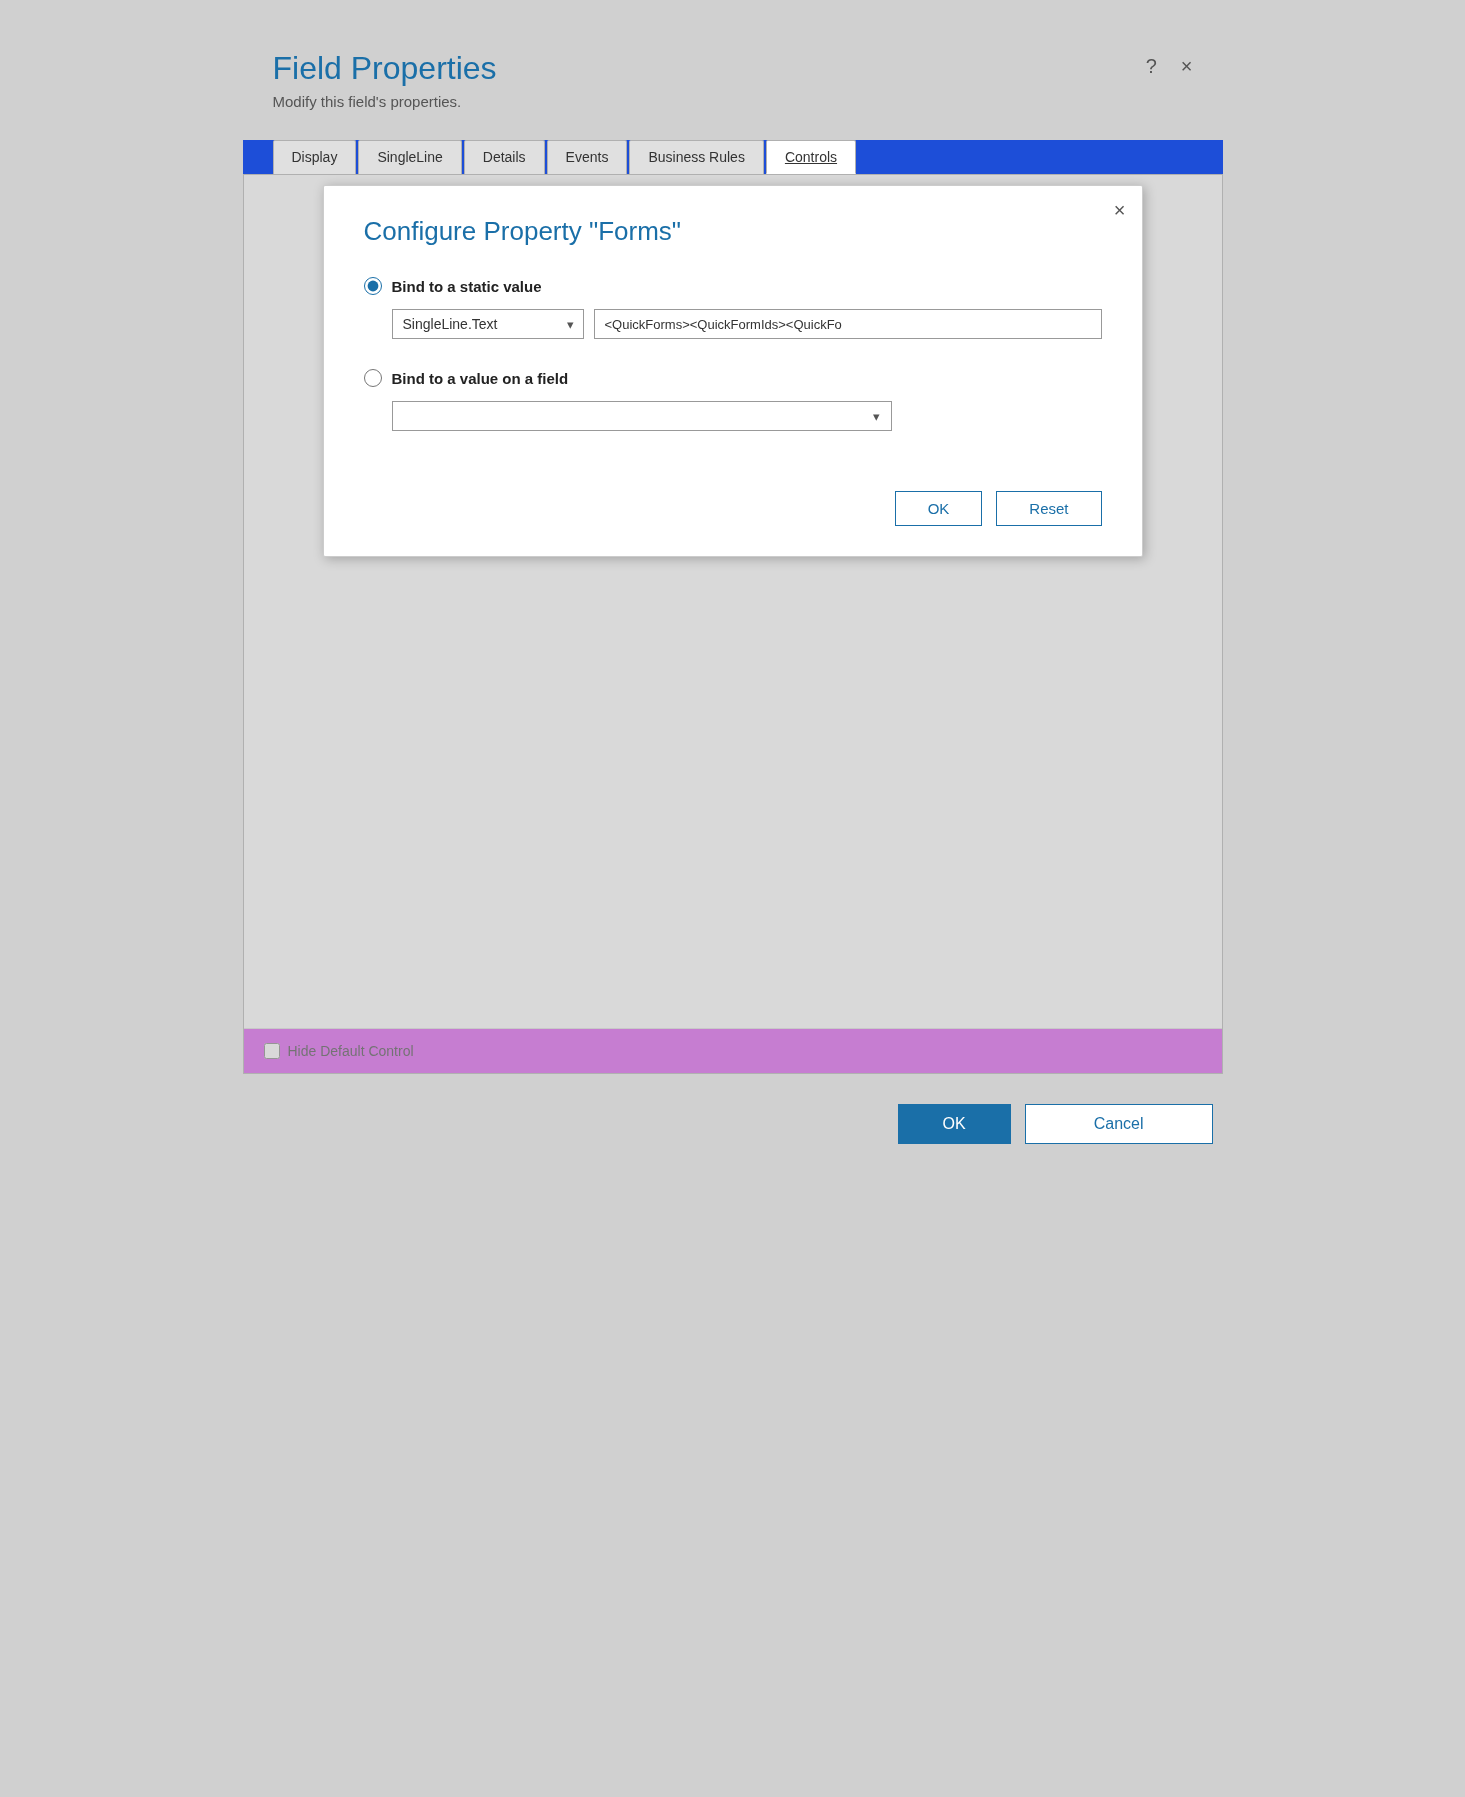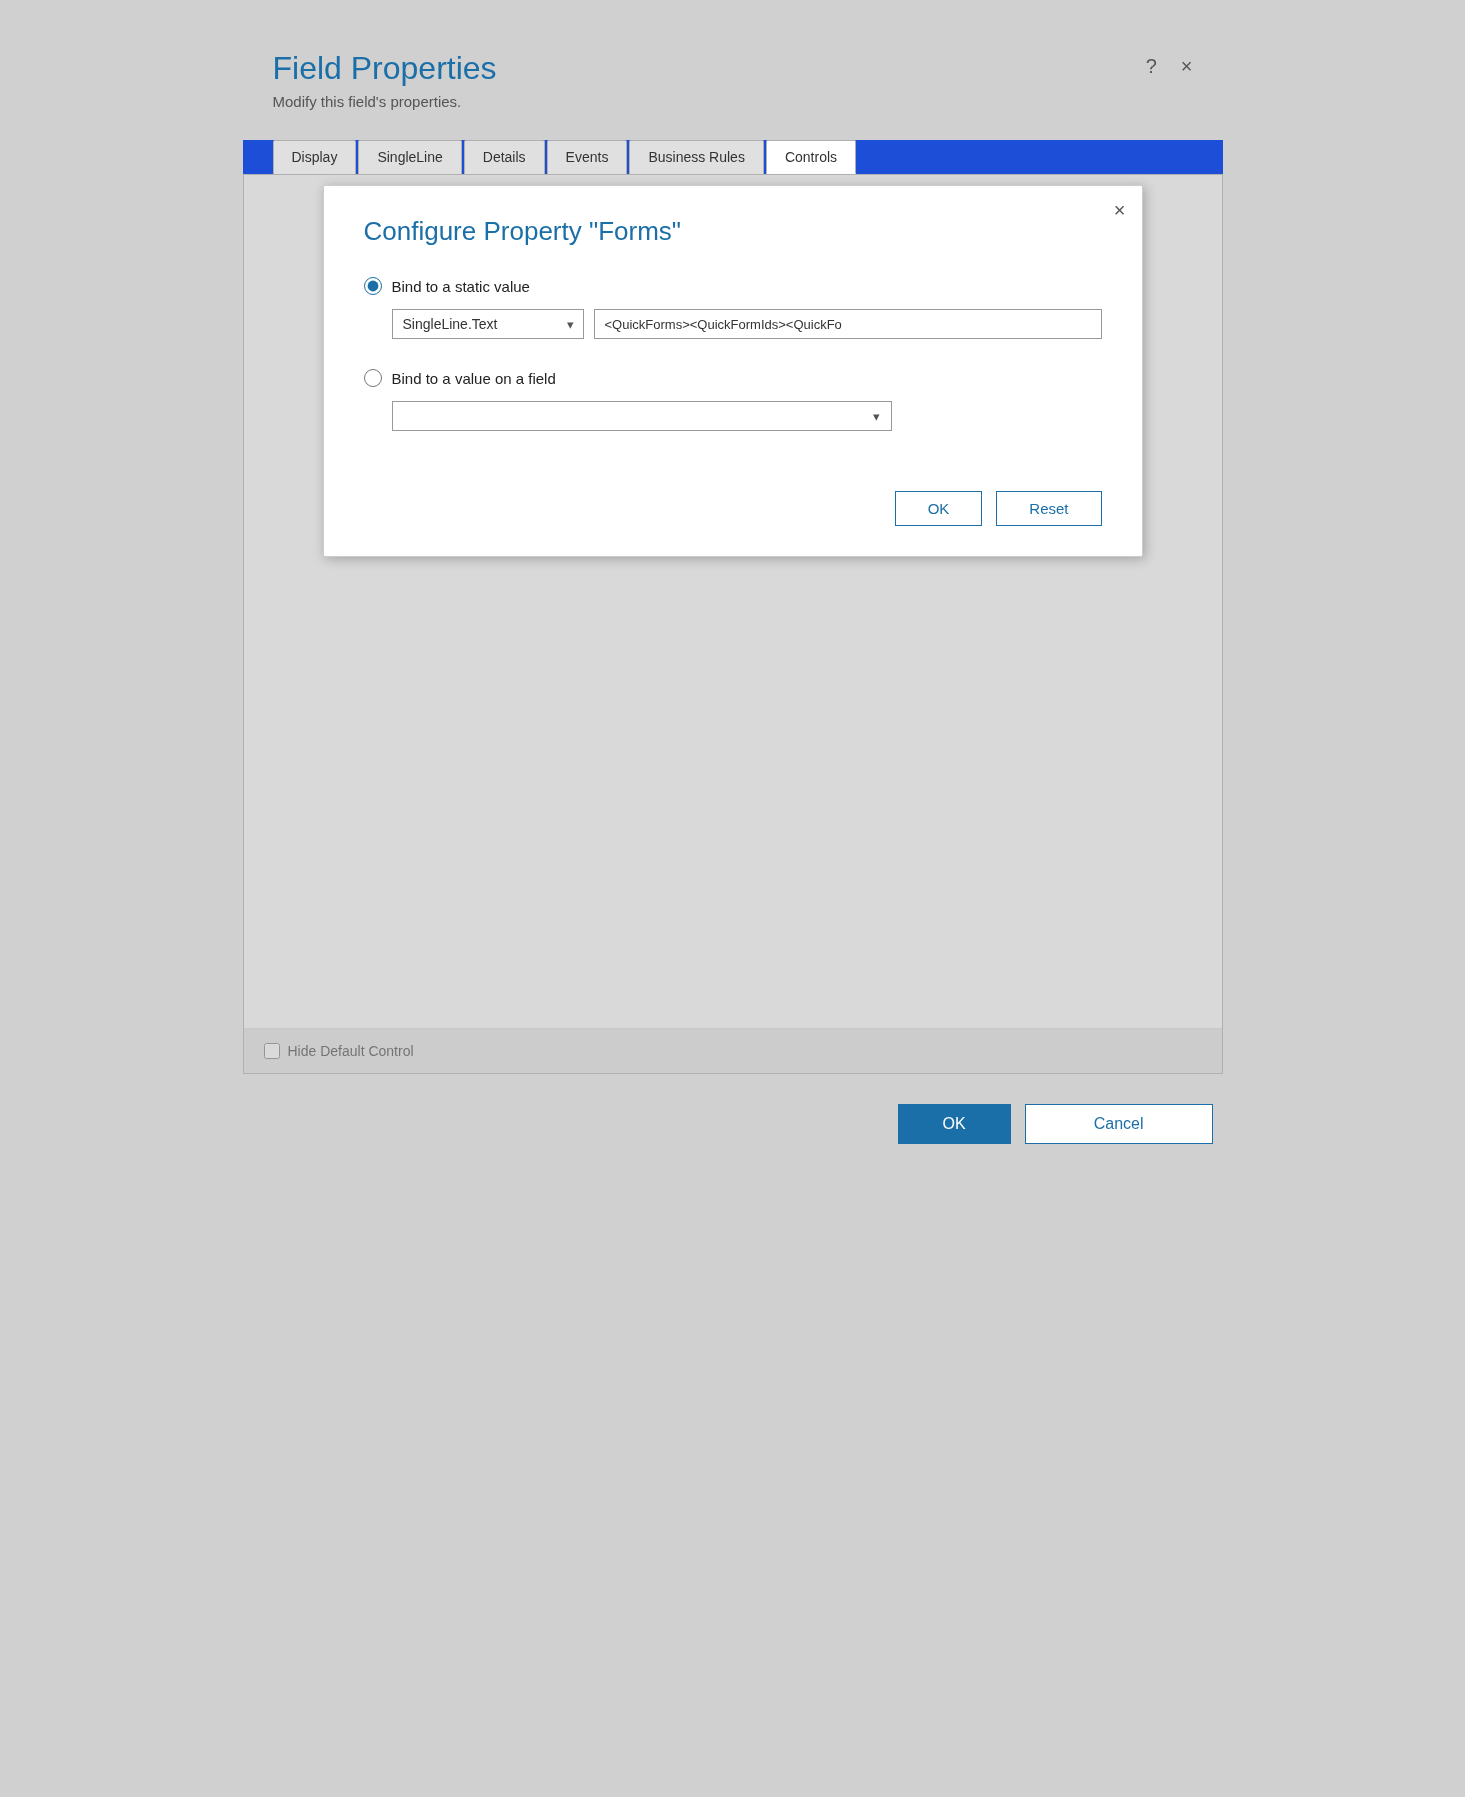--- a/index.html
+++ b/index.html
@@ -80,20 +80,21 @@
       border-radius: 2px 2px 0 0;
     }
 
     .tab.active {
       background-color: #fff;
       border-bottom: 1px solid #fff;
       color: #333;
       font-weight: 500;
       position: relative;
       z-index: 2;
+      text-decoration: underline;
     }
 
     .tab-content-area {
       background-color: #fff;
       border: 1px solid #b0b0b0;
       min-height: 420px;
       position: relative;
       padding: 20px;
     }
 
@@ -154,21 +155,21 @@
 
     .radio-row input[type="radio"] {
       width: 18px;
       height: 18px;
       accent-color: #1a6fa8;
       cursor: pointer;
     }
 
     .radio-label {
       font-size: 15px;
-      font-weight: 400;
+      font-weight: 700;
       color: #222;
     }
 
     .static-value-row {
       display: flex;
       gap: 10px;
       margin-left: 28px;
       margin-bottom: 30px;
     }
 
@@ -264,21 +265,21 @@
       padding: 8px 32px;
       font-size: 15px;
       cursor: pointer;
     }
 
     .hide-default-row {
       display: flex;
       align-items: center;
       gap: 8px;
       padding: 14px 20px;
-      background-color: #e5e5e5;
+      background-color: #d946ef;
       border-top: 1px solid #ddd;
     }
 
     .hide-default-row input[type="checkbox"] {
       width: 16px;
       height: 16px;
       cursor: pointer;
     }
 
     .hide-default-label {

